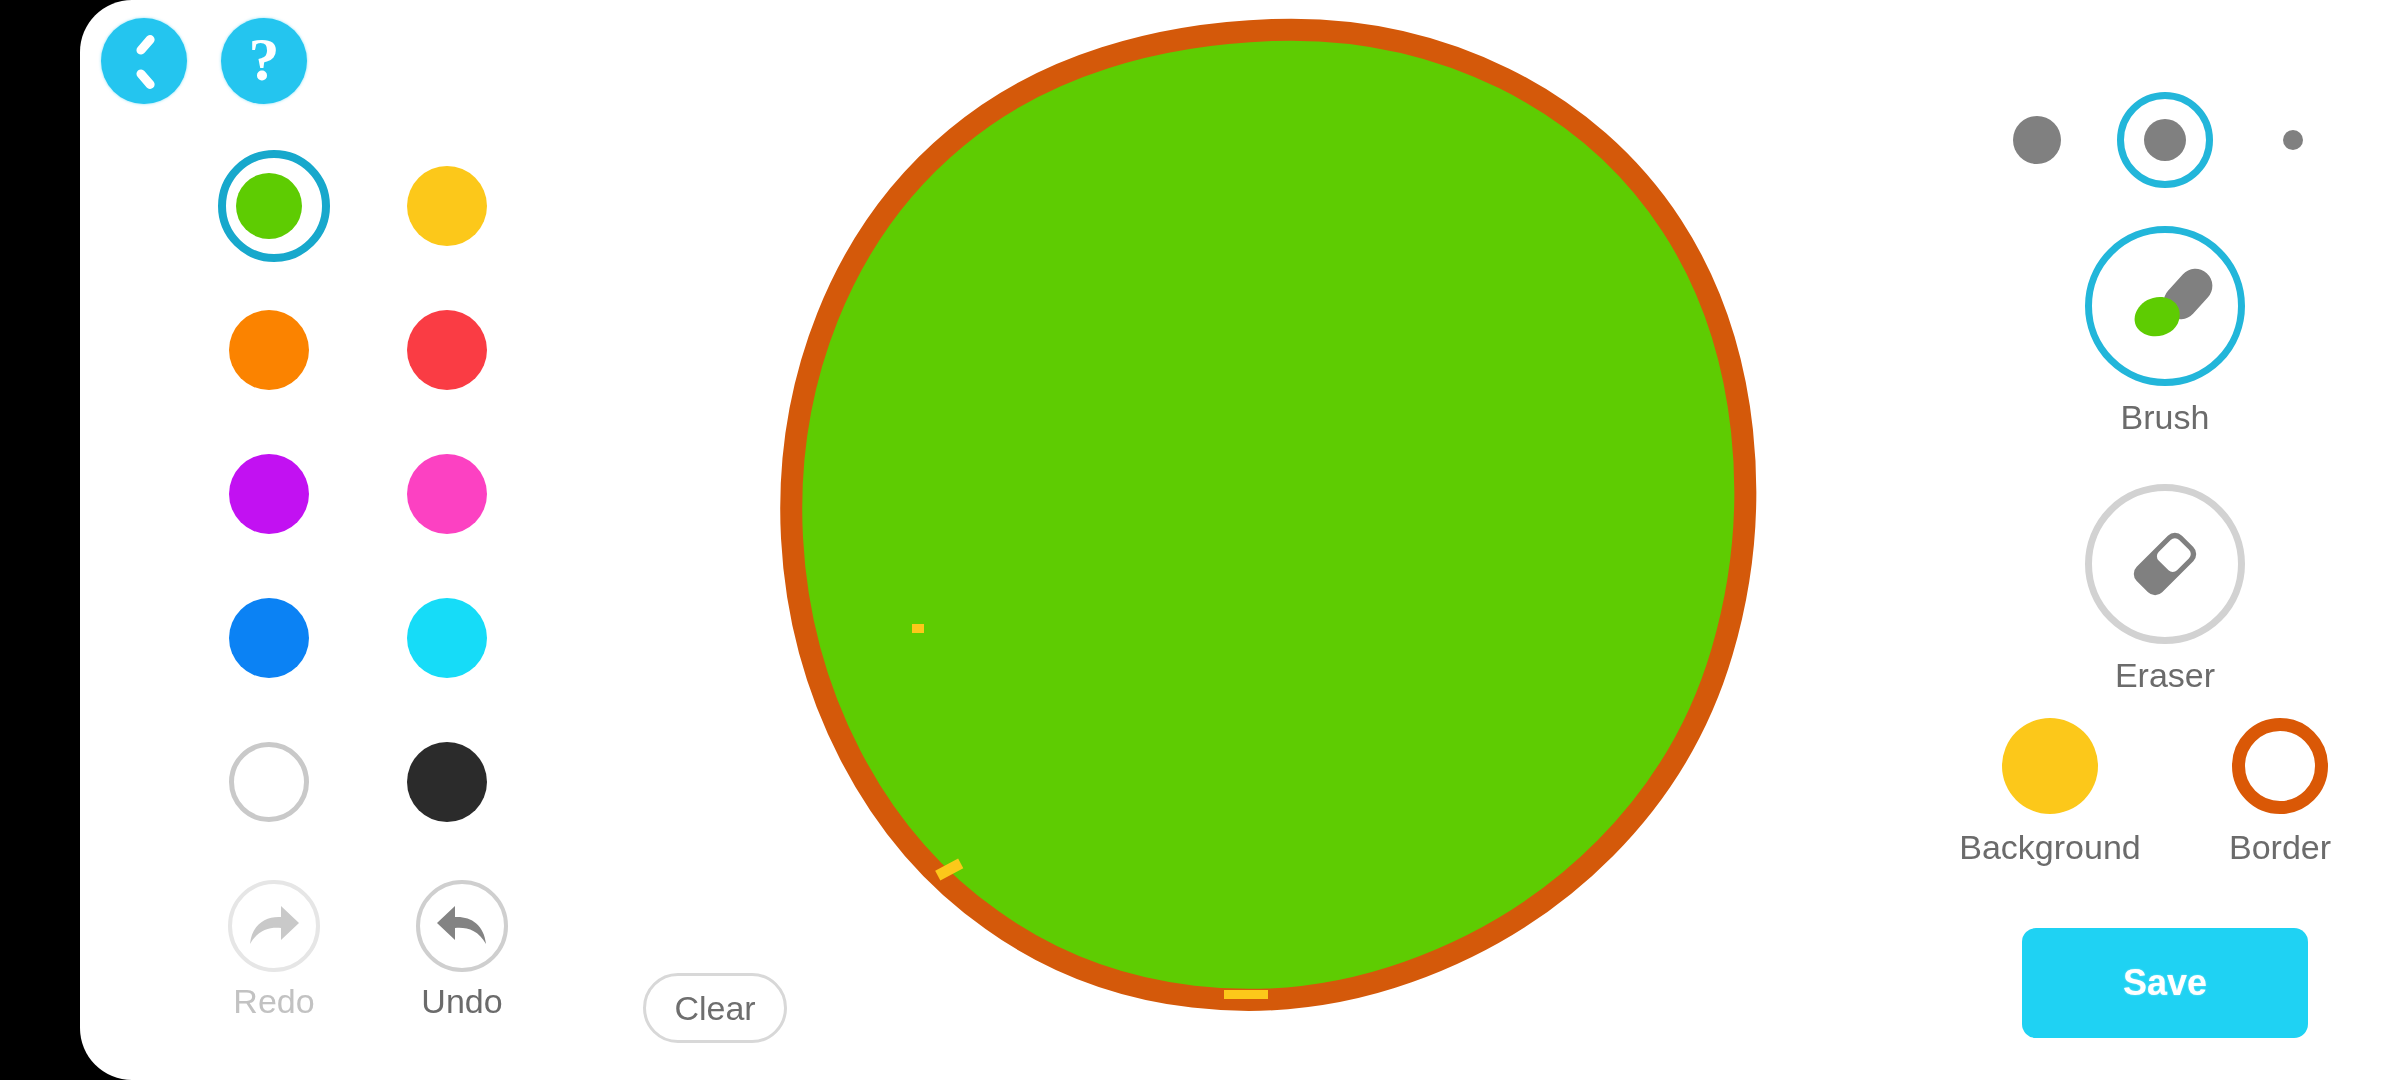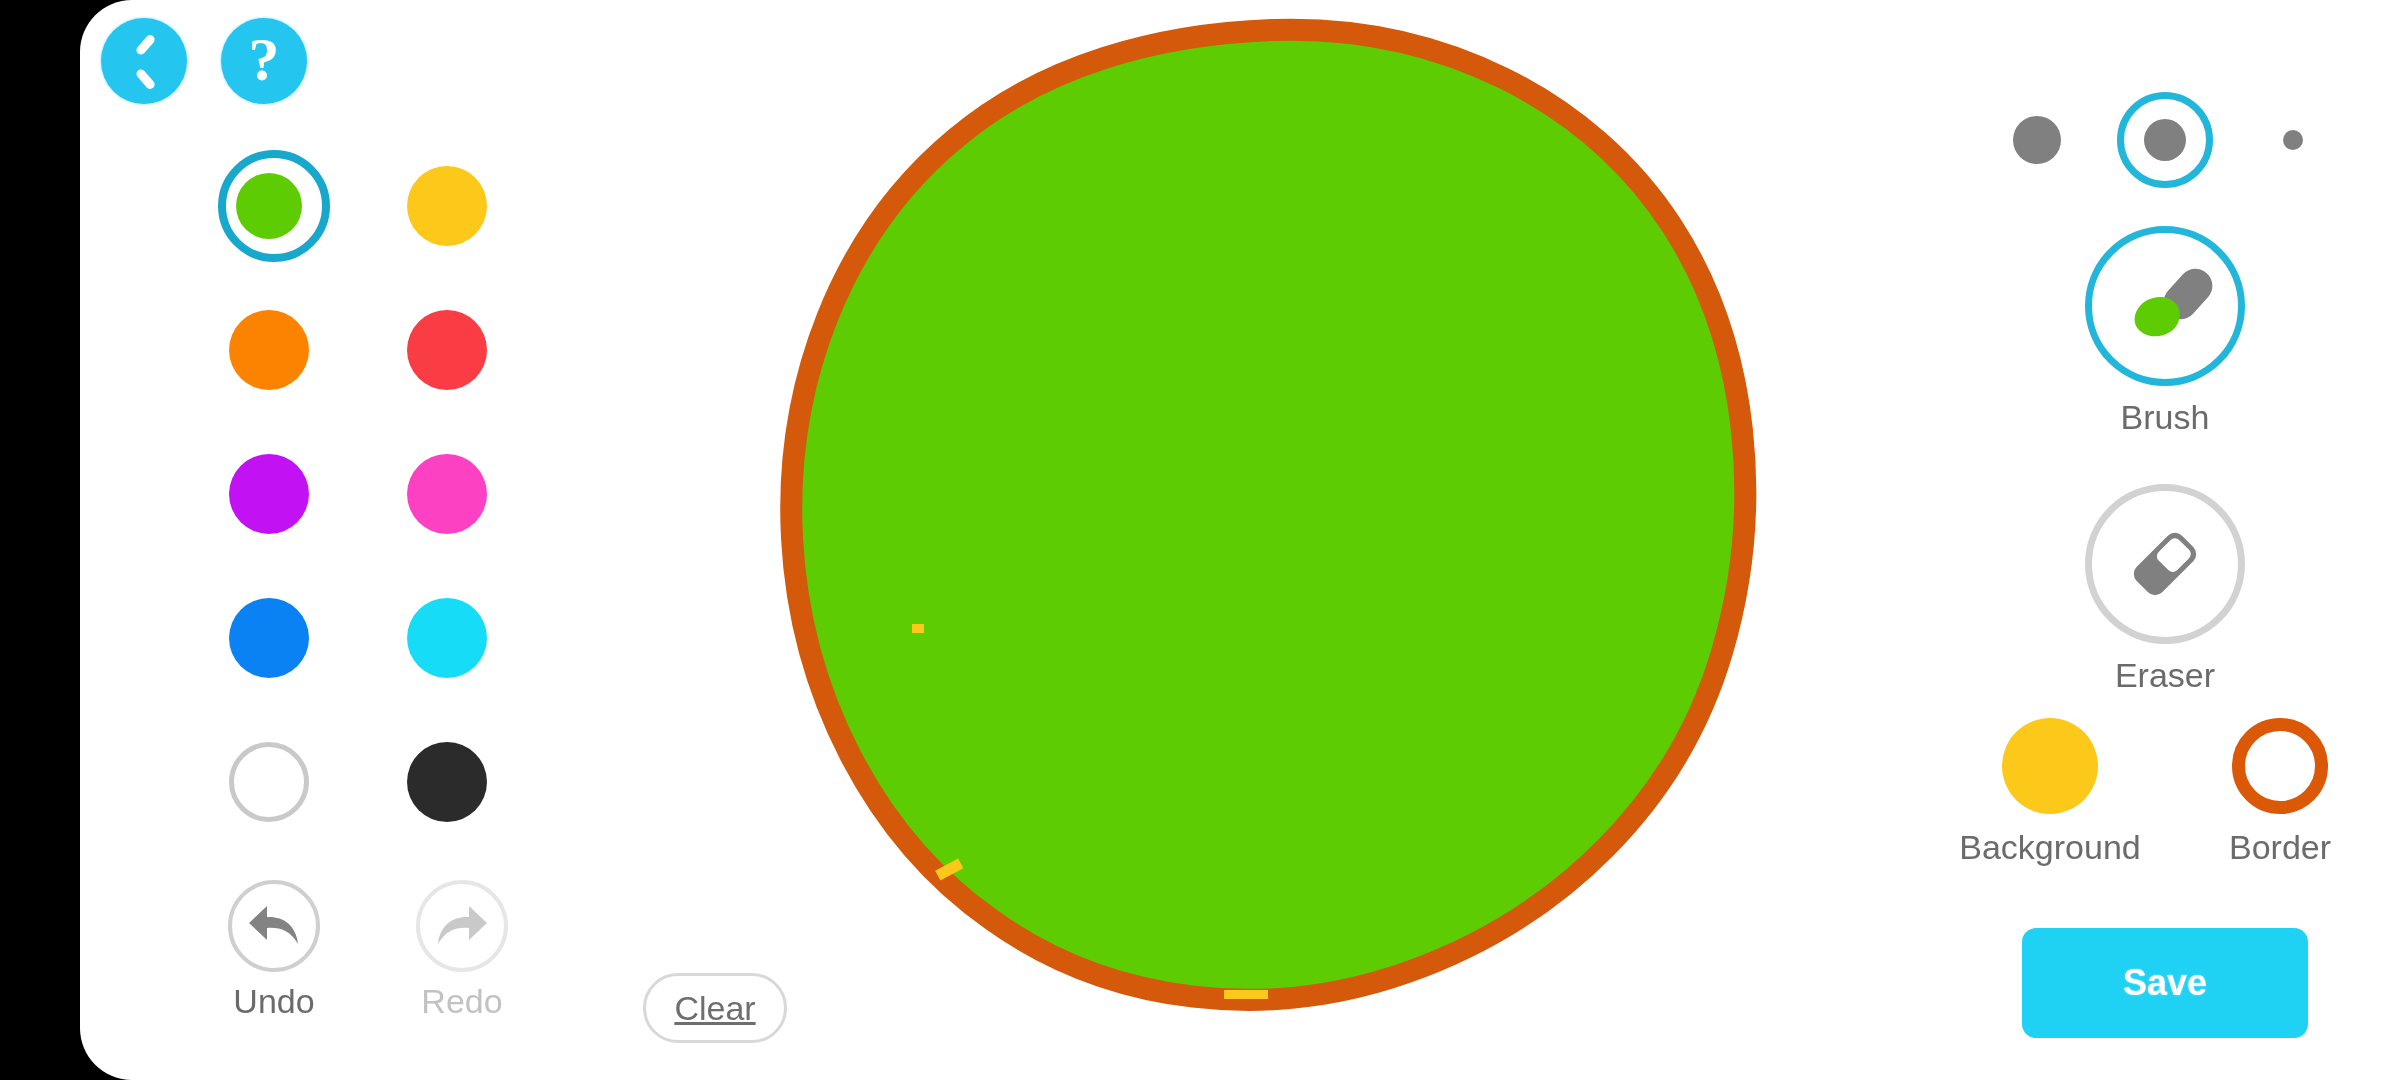--- a/index.html
+++ b/index.html
@@ -185,21 +185,20 @@
     height: 70px;
     border-radius: 36px;
     border: 3px solid #d8d8d8;
     background: #ffffff;
     color: #6e6e6e;
     font-size: 34px;
     font-family: "Liberation Sans", sans-serif;
     z-index: 6;
     cursor: pointer;
     padding: 0;
-    text-decoration: underline;
   }
 
   
   .right-panel {
     position: absolute;
     right: 0;
     top: 0;
     width: 470px;
     height: 1080px;
     z-index: 5;
@@ -375,35 +374,35 @@
           <span class="swatch outlined"></span>
         </div>
         <div class="swatch-cell">
           <span class="swatch" style="background:#2b2b2b"></span>
         </div>
       </div>
 
     </div>
 
     <div class="history">
+      <div class="histbtn disabled">
+        <span class="histcircle">
+          <svg width="56" height="52" viewBox="0 0 56 52" aria-hidden="true">
+            <path d="M35 6 L35 17 C20 16, 6 24, 4 44 C12 30, 23 27, 35 28 L35 40 L53 23 Z" fill="#c9c9c9"></path>
+          </svg>
+        </span>
+        <span class="histlabel">Redo</span>
+      </div>
       <div class="histbtn">
         <span class="histcircle">
           <svg width="56" height="52" viewBox="0 0 56 52" aria-hidden="true">
             <path d="M21 6 L21 17 C36 16, 50 24, 52 44 C44 30, 33 27, 21 28 L21 40 L3 23 Z" fill="#838383"></path>
           </svg>
         </span>
         <span class="histlabel">Undo</span>
-      </div>
-      <div class="histbtn disabled">
-        <span class="histcircle">
-          <svg width="56" height="52" viewBox="0 0 56 52" aria-hidden="true">
-            <path d="M35 6 L35 17 C20 16, 6 24, 4 44 C12 30, 23 27, 35 28 L35 40 L53 23 Z" fill="#c9c9c9"></path>
-          </svg>
-        </span>
-        <span class="histlabel">Redo</span>
       </div>
     </div>
 
   </div>
 
   <button id="btn-clear">Clear</button>
 
   <div class="right-panel">
 
     <div class="sizes">

